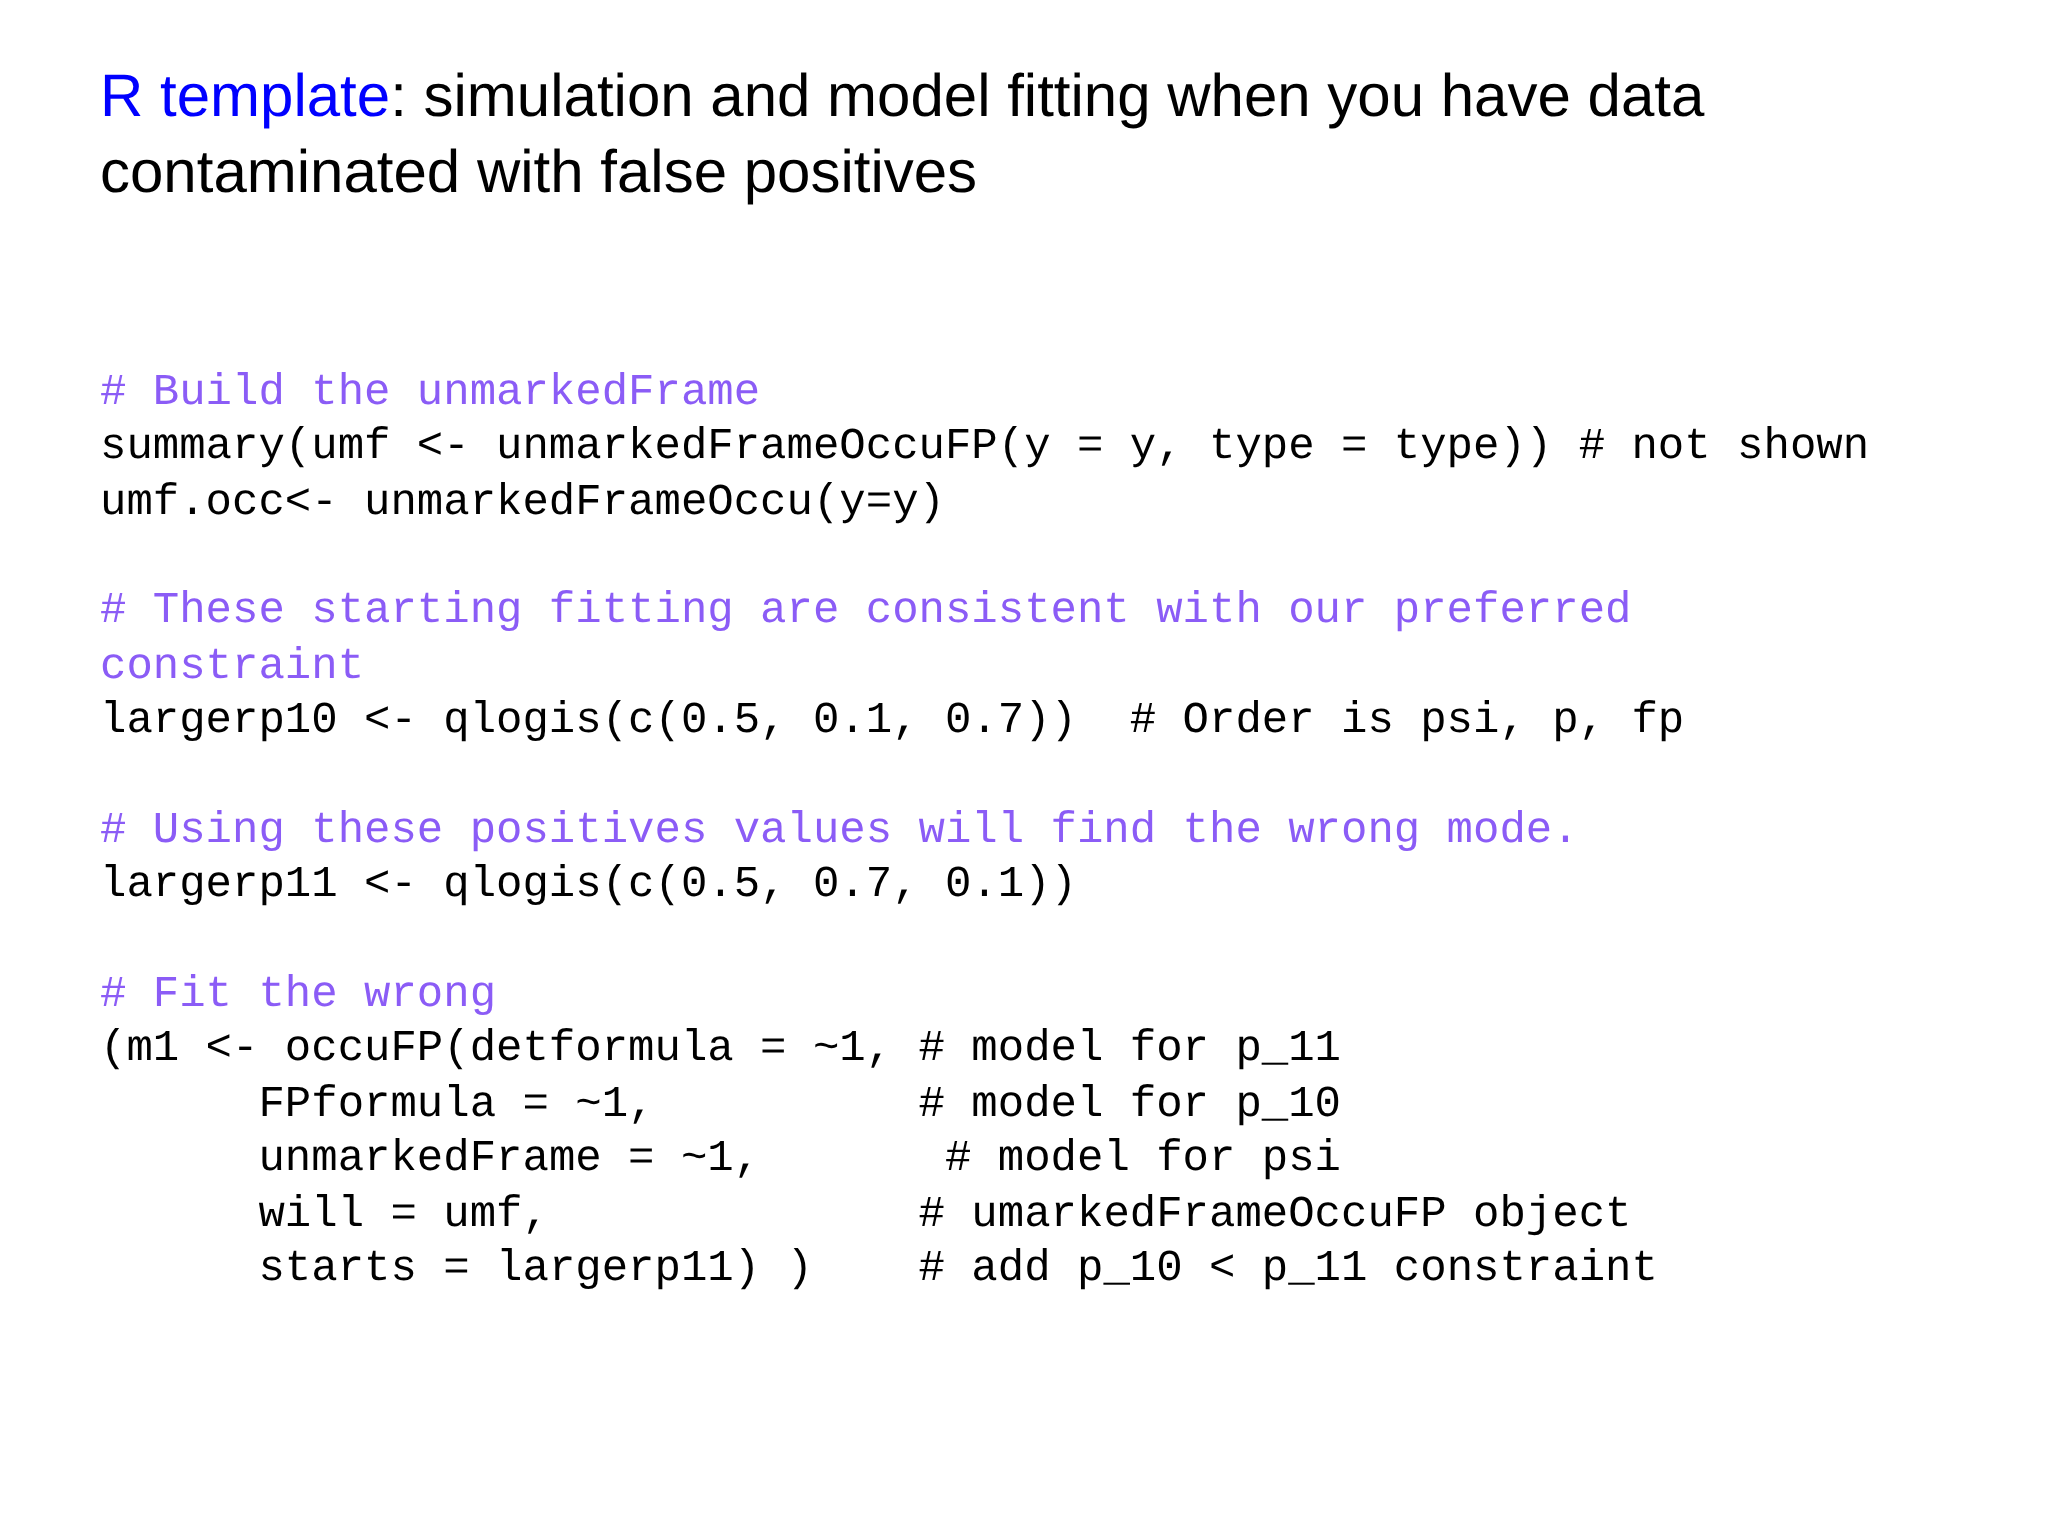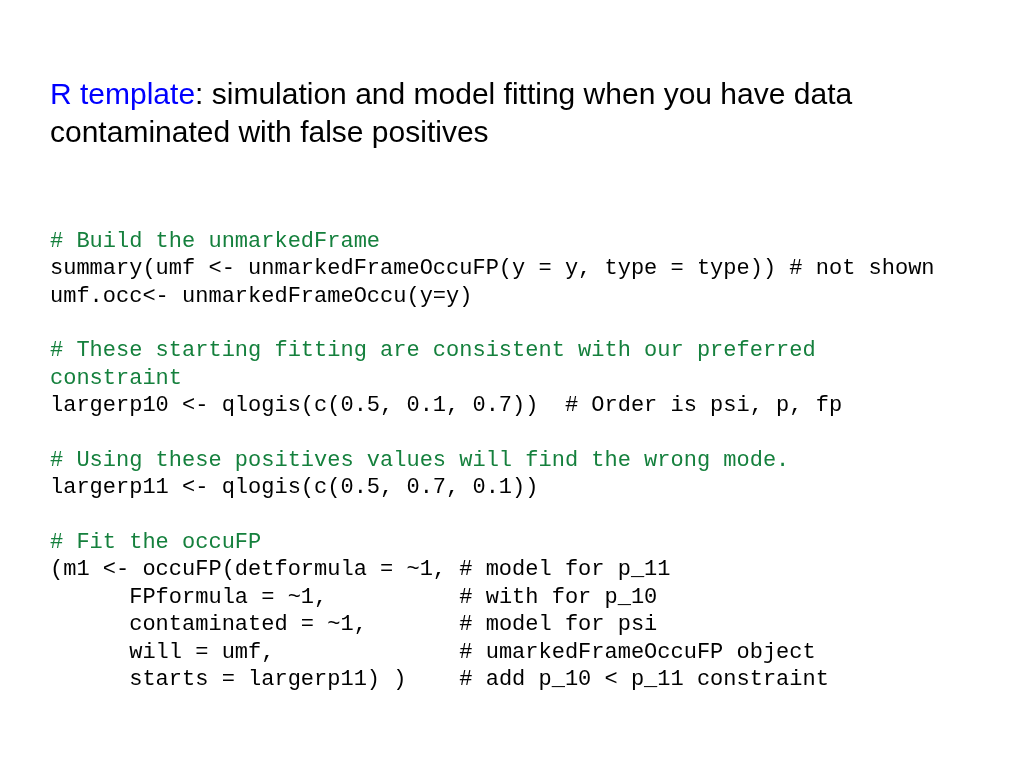--- a/index.html
+++ b/index.html
@@ -7,40 +7,39 @@
     padding: 0;
     width: 1024px;
     height: 768px;
     background: #ffffff;
     font-family: Arial, Helvetica, sans-serif;
     overflow: hidden;
   }
   .slide {
     padding: 30px 66px 30px 50px;
     box-sizing: border-box;
-    margin-top: 45px;
   }
   .title {
     font-size: 30px;
     line-height: 1.25;
     margin-bottom: 50px;
     color: #000;
   }
   .title .highlight {
     color: #0000ff;
   }
   .code-block {
     font-family: "Courier New", Courier, monospace;
     font-size: 22px;
     line-height: 1.25;
     color: #000;
     white-space: pre-wrap;
   }
   .comment {
-    color: #15803d;
+    color: #8b5cf6;
   }
   .blank-line {
     height: 27px;
   }
 </style>
 </head>
 <body>
 
 <div class="slide">
   <div class="title">
@@ -48,19 +47,19 @@
   </div>
 
   <div class="code-block">
 <span class="comment"># Build the unmarkedFrame</span>
 <span>summary(umf &lt;- unmarkedFrameOccuFP(y = y, type = type)) # not shown</span>
 <span>umf.occ&lt;- unmarkedFrameOccu(y=y)</span>
 <div class="blank-line"></div><span class="comment"># These starting fitting are consistent with our preferred constraint</span>
 <span>largerp10 &lt;- qlogis(c(0.5, 0.1, 0.7))  # Order is psi, p, fp</span>
 <div class="blank-line"></div><span class="comment"># Using these positives values will find the wrong mode.</span>
 <span>largerp11 &lt;- qlogis(c(0.5, 0.7, 0.1))</span>
-<div class="blank-line"></div><span class="comment"># Fit the occuFP</span>
+<div class="blank-line"></div><span class="comment"># Fit the wrong</span>
 <span>(m1 &lt;- occuFP(detformula = ~1, # model for p_11</span>
-<span>      FPformula = ~1,          # with for p_10</span>
-<span>      contaminated = ~1,       # model for psi</span>
+<span>      FPformula = ~1,          # model for p_10</span>
+<span>      unmarkedFrame = ~1,       # model for psi</span>
 <span>      will = umf,              # umarkedFrameOccuFP object</span>
 <span>      starts = largerp11) )    # add p_10 &lt; p_11 constraint</span></div>
 </div>
 
 </body></html>

